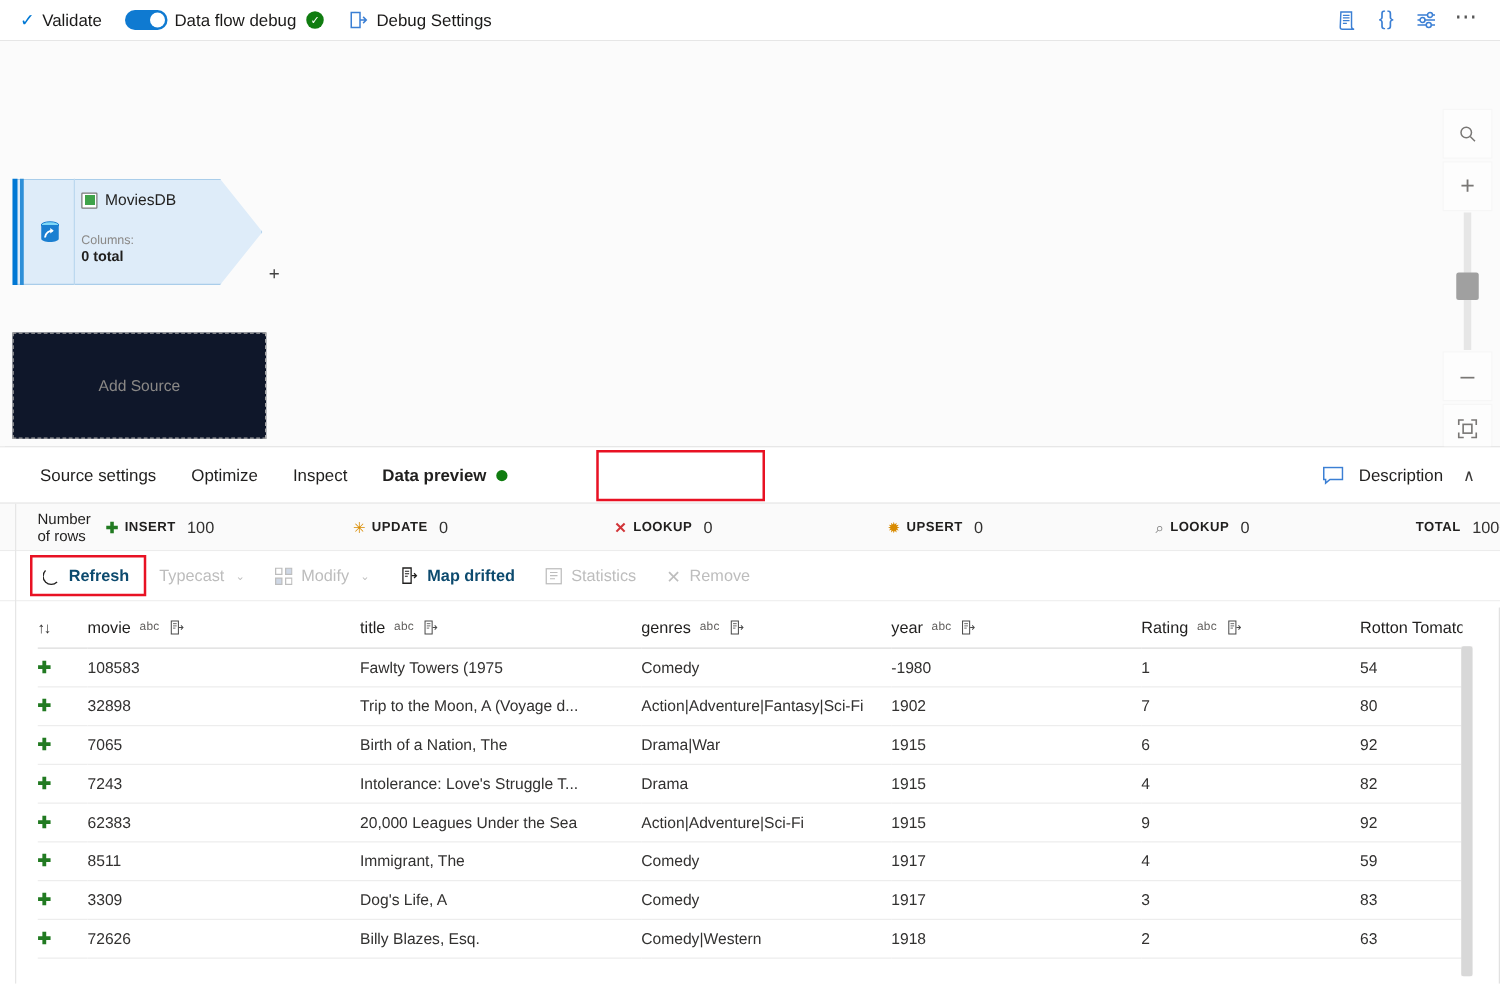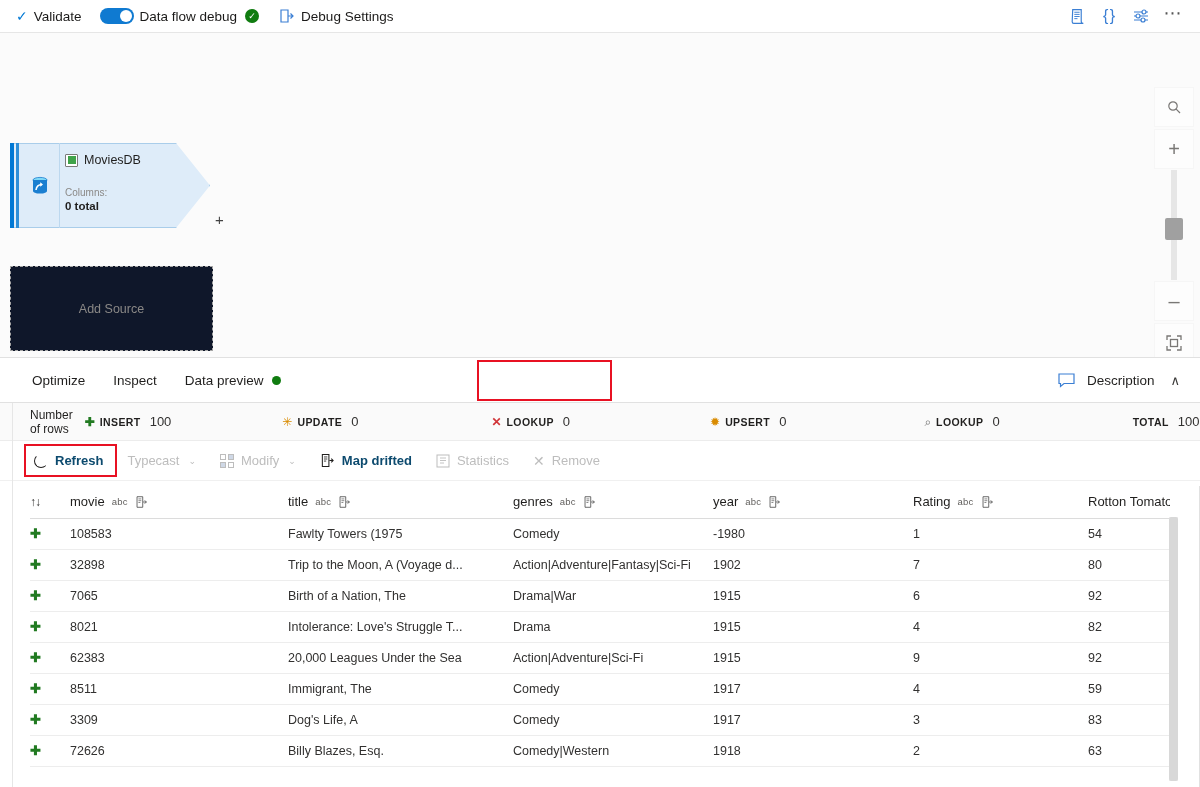--- a/index.html
+++ b/index.html
@@ -114,21 +114,21 @@
   
   .tabstrip {
     position:absolute; left:0; top:358px; width:1200px; height:45px;
     background:#fff; border-bottom:1px solid #e1e1e1;
     display:flex; align-items:center; padding-left:18px;
   }
   .tab {
     font-size:13.5px; color:#201f1e; padding:0 14px; height:45px;
     display:flex; align-items:center; cursor:pointer; white-space:nowrap;
   }
-  .tab.active { font-weight:normal;text-align:right; }
+  .tab.active { font-weight:bold;text-align:right; }
   .tab .greendot {
     width:9px; height:9px; border-radius:50%; background:#107c10; margin-left:8px; display:inline-block;
   }
   .tab-highlight {
     position:absolute; left:477px; top:360px; width:135px; height:41px;
     border:2px solid #e81123; pointer-events:none; z-index:6;
   }
   .tabstrip-right { margin-left:auto; display:flex; align-items:center; padding-right:14px; gap:10px; }
   .desc-btn { display:flex; align-items:center; gap:12px; cursor:pointer; font-size:13.5px; color:#201f1e;justify-content:flex-end; }
   .chev { color:#3b3a39; font-size:13px; cursor:pointer; padding:4px 6px; }
@@ -304,20 +304,23 @@
         <svg width="18" height="18" viewBox="0 0 18 18">
           <path d="M2 6 V2 h4 M12 2 h4 v4 M16 12 v4 h-4 M6 16 H2 v-4" fill="none" stroke="#797775" stroke-width="1.3"></path>
           <rect x="5.5" y="5.5" width="7" height="7" fill="none" stroke="#797775" stroke-width="1.3"></rect>
         </svg>
       </div>
     </div>
   </div>
 
   <div class="tabstrip">
     <div class="tab">
+      <span>Source settings</span>
+    </div>
+    <div class="tab">
       <span>Optimize</span>
     </div>
     <div class="tab">
       <span>Inspect</span>
     </div>
     <div class="tab active">
       <span>Data preview</span>
       <span class="greendot"></span>
     </div>
 
@@ -522,21 +525,21 @@
           <td><span class="plusmark">✚</span></td>
           <td>7065</td>
           <td>Birth of a Nation, The</td>
           <td>Drama|War</td>
           <td>1915</td>
           <td>6</td>
           <td>92</td>
         </tr>
         <tr>
           <td><span class="plusmark">✚</span></td>
-          <td>8021</td>
+          <td>7243</td>
           <td>Intolerance: Love's Struggle T...</td>
           <td>Drama</td>
           <td>1915</td>
           <td>4</td>
           <td>82</td>
         </tr>
         <tr>
           <td><span class="plusmark">✚</span></td>
           <td>62383</td>
           <td>20,000 Leagues Under the Sea</td>

